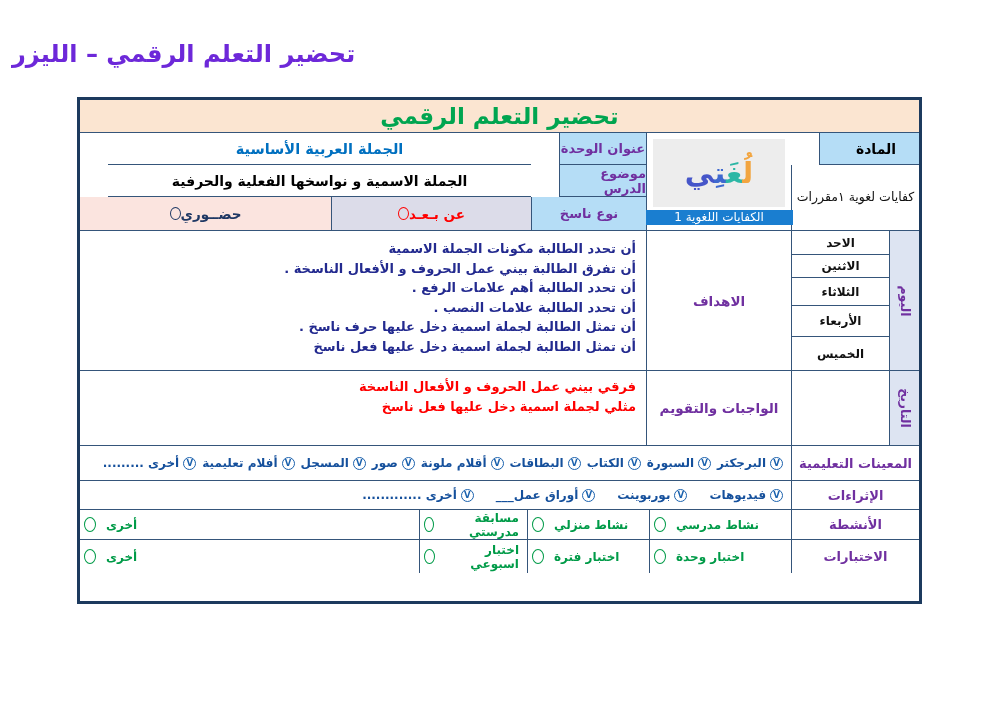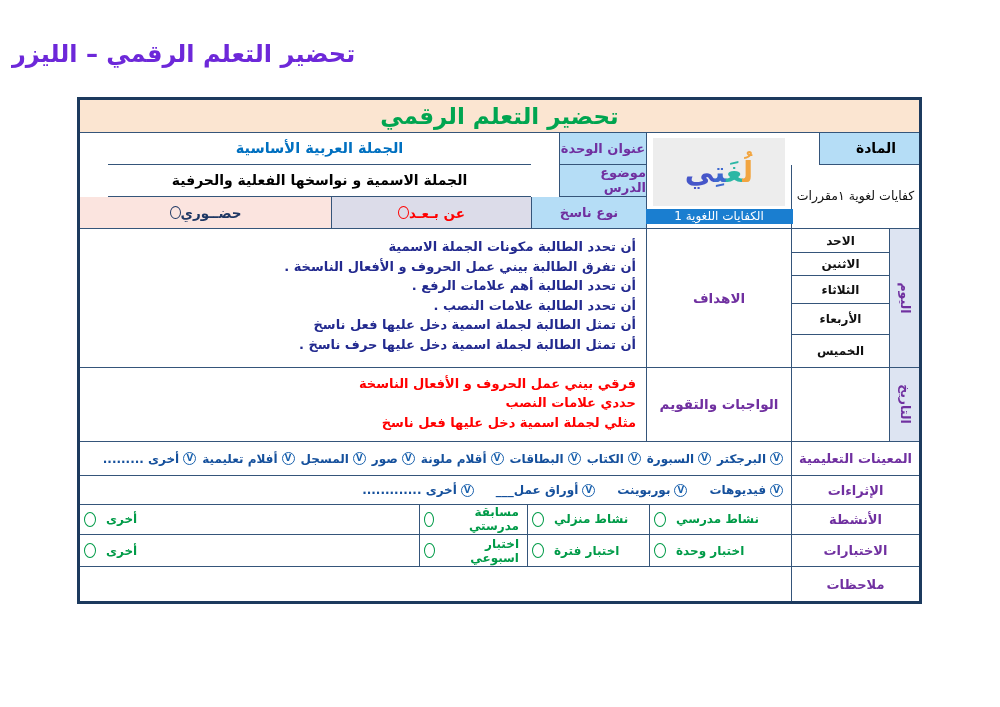--- a/index.html
+++ b/index.html
@@ -158,34 +158,33 @@
         <div class="day d3">الثلاثاء</div>
         <div class="day d4">الأربعاء</div>
         <div class="day d5">الخميس</div>
       </div>
       <div class="sec-hdr bl">الاهداف</div>
       <div class="obj-content">
         <div>أن تحدد الطالبة مكونات الجملة الاسمية</div>
         <div>أن تفرق الطالبة بيني عمل الحروف و الأفعال الناسخة .</div>
         <div>أن تحدد الطالبة أهم علامات الرفع .</div>
         <div>أن تحدد الطالبة علامات النصب .</div>
+        <div>أن تمثل الطالبة لجملة اسمية دخل عليها حرف ناسخ .</div>
         <div>أن تمثل الطالبة لجملة اسمية دخل عليها فعل  ناسخ</div>
-        <div>أن تمثل الطالبة لجملة اسمية دخل عليها حرف ناسخ .</div>
       </div>
     </div>
 
     <div class="row hw">
       <div class="strip bl">
         <span class="vtext">التاريخ</span>
       </div>
       <div class="empty-98 bl"></div>
       <div class="sec-hdr bl">الواجبات والتقويم</div>
       <div class="hw-content">
         <div>فرقي بيني عمل الحروف و الأفعال الناسخة</div>
-        <div>حددي علامات النصب</div>
         <div>مثلي لجملة اسمية دخل عليها فعل  ناسخ</div>
       </div>
     </div>
 
     <div class="row aids">
       <div class="rowhdr bl">المعينات التعليمية</div>
       <div class="items-line">
         <span class="item">
             <span class="vc"></span>
             <span>البرجكتر</span>
@@ -280,19 +279,15 @@
       <div class="optcell ac3 bl">
         <span>اختبار اسبوعي</span>
         <span class="oc big" style="color:#009b48;"></span>
       </div>
       <div class="optcell ac4">
         <span>أخرى</span>
         <span class="oc big" style="color:#009b48;"></span>
       </div>
     </div>
 
-    <div class="row notes">
-      <div class="rowhdr bl">ملاحظات</div>
-      <div class="notes-content"></div>
-    </div>
 
   </div>
 </div>
 
 </body></html>

